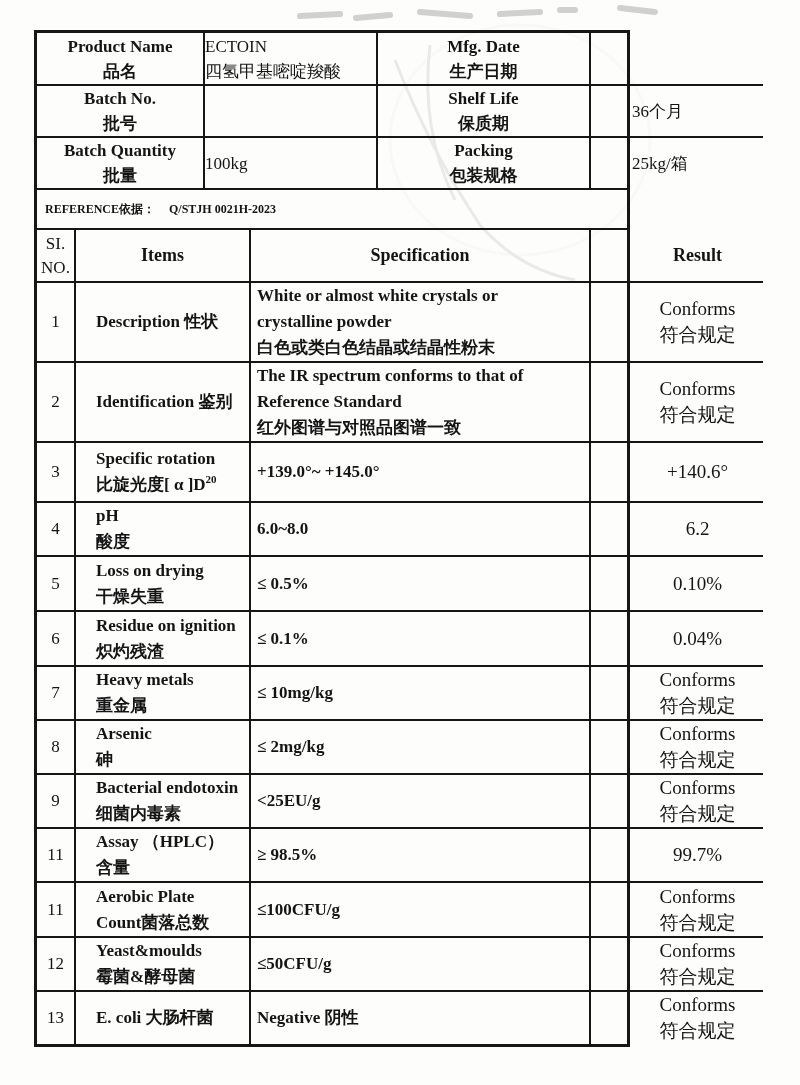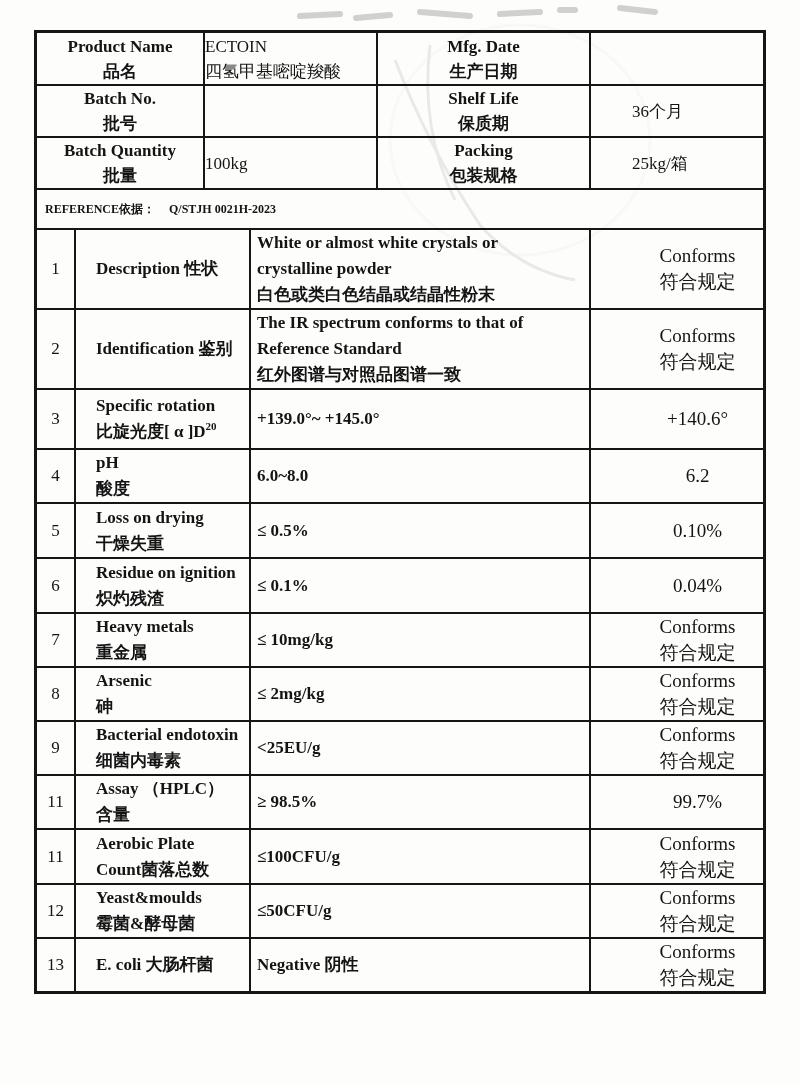--- a/index.html
+++ b/index.html
@@ -12,21 +12,21 @@
     overflow:hidden;
   }
   .page { position:absolute; inset:0; }
 
   
   .artifacts { position:absolute; left:0; top:0; pointer-events:none; }
 
   .doc {
     position:absolute;
     left:34px; top:30px;
-    width:732px;
+    width:596px;
     border:3px solid #161616;
     background:transparent;
   }
 
   table { border-collapse:collapse; width:726px; table-layout:fixed; }
   td { border:2px solid #161616; vertical-align:middle; overflow:hidden; }
   table tr:first-child td { border-top:none; }
   table tr:last-child td { border-bottom:none; }
   table td:first-child { border-left:none; }
   table td:last-child { border-right:none;padding-left:41px; }
@@ -146,20 +146,29 @@
     </div>
 
     <table>
       <colgroup>
         <col style="width:38px">
           <col style="width:175px">
         <col style="width:340px">
           <col style="width:173px">
       </colgroup>
       <tbody>
+          <tr class="hh">
+        <td class="hd-no">
+          <div>SI.</div>
+          <div>NO.</div>
+        </td>
+        <td class="hd">Items</td>
+        <td class="hd">Specification</td>
+        <td class="hd">Result</td>
+      </tr>
 
       <tr class="rh1">
         <td class="c-no">1</td>
         <td class="c-item">
           <div>Description 性状</div>
         </td>
         <td class="c-spec">
           <div>White or almost white crystals or</div>
           <div>crystalline powder</div>
           <div>白色或类白色结晶或结晶性粉末</div>

